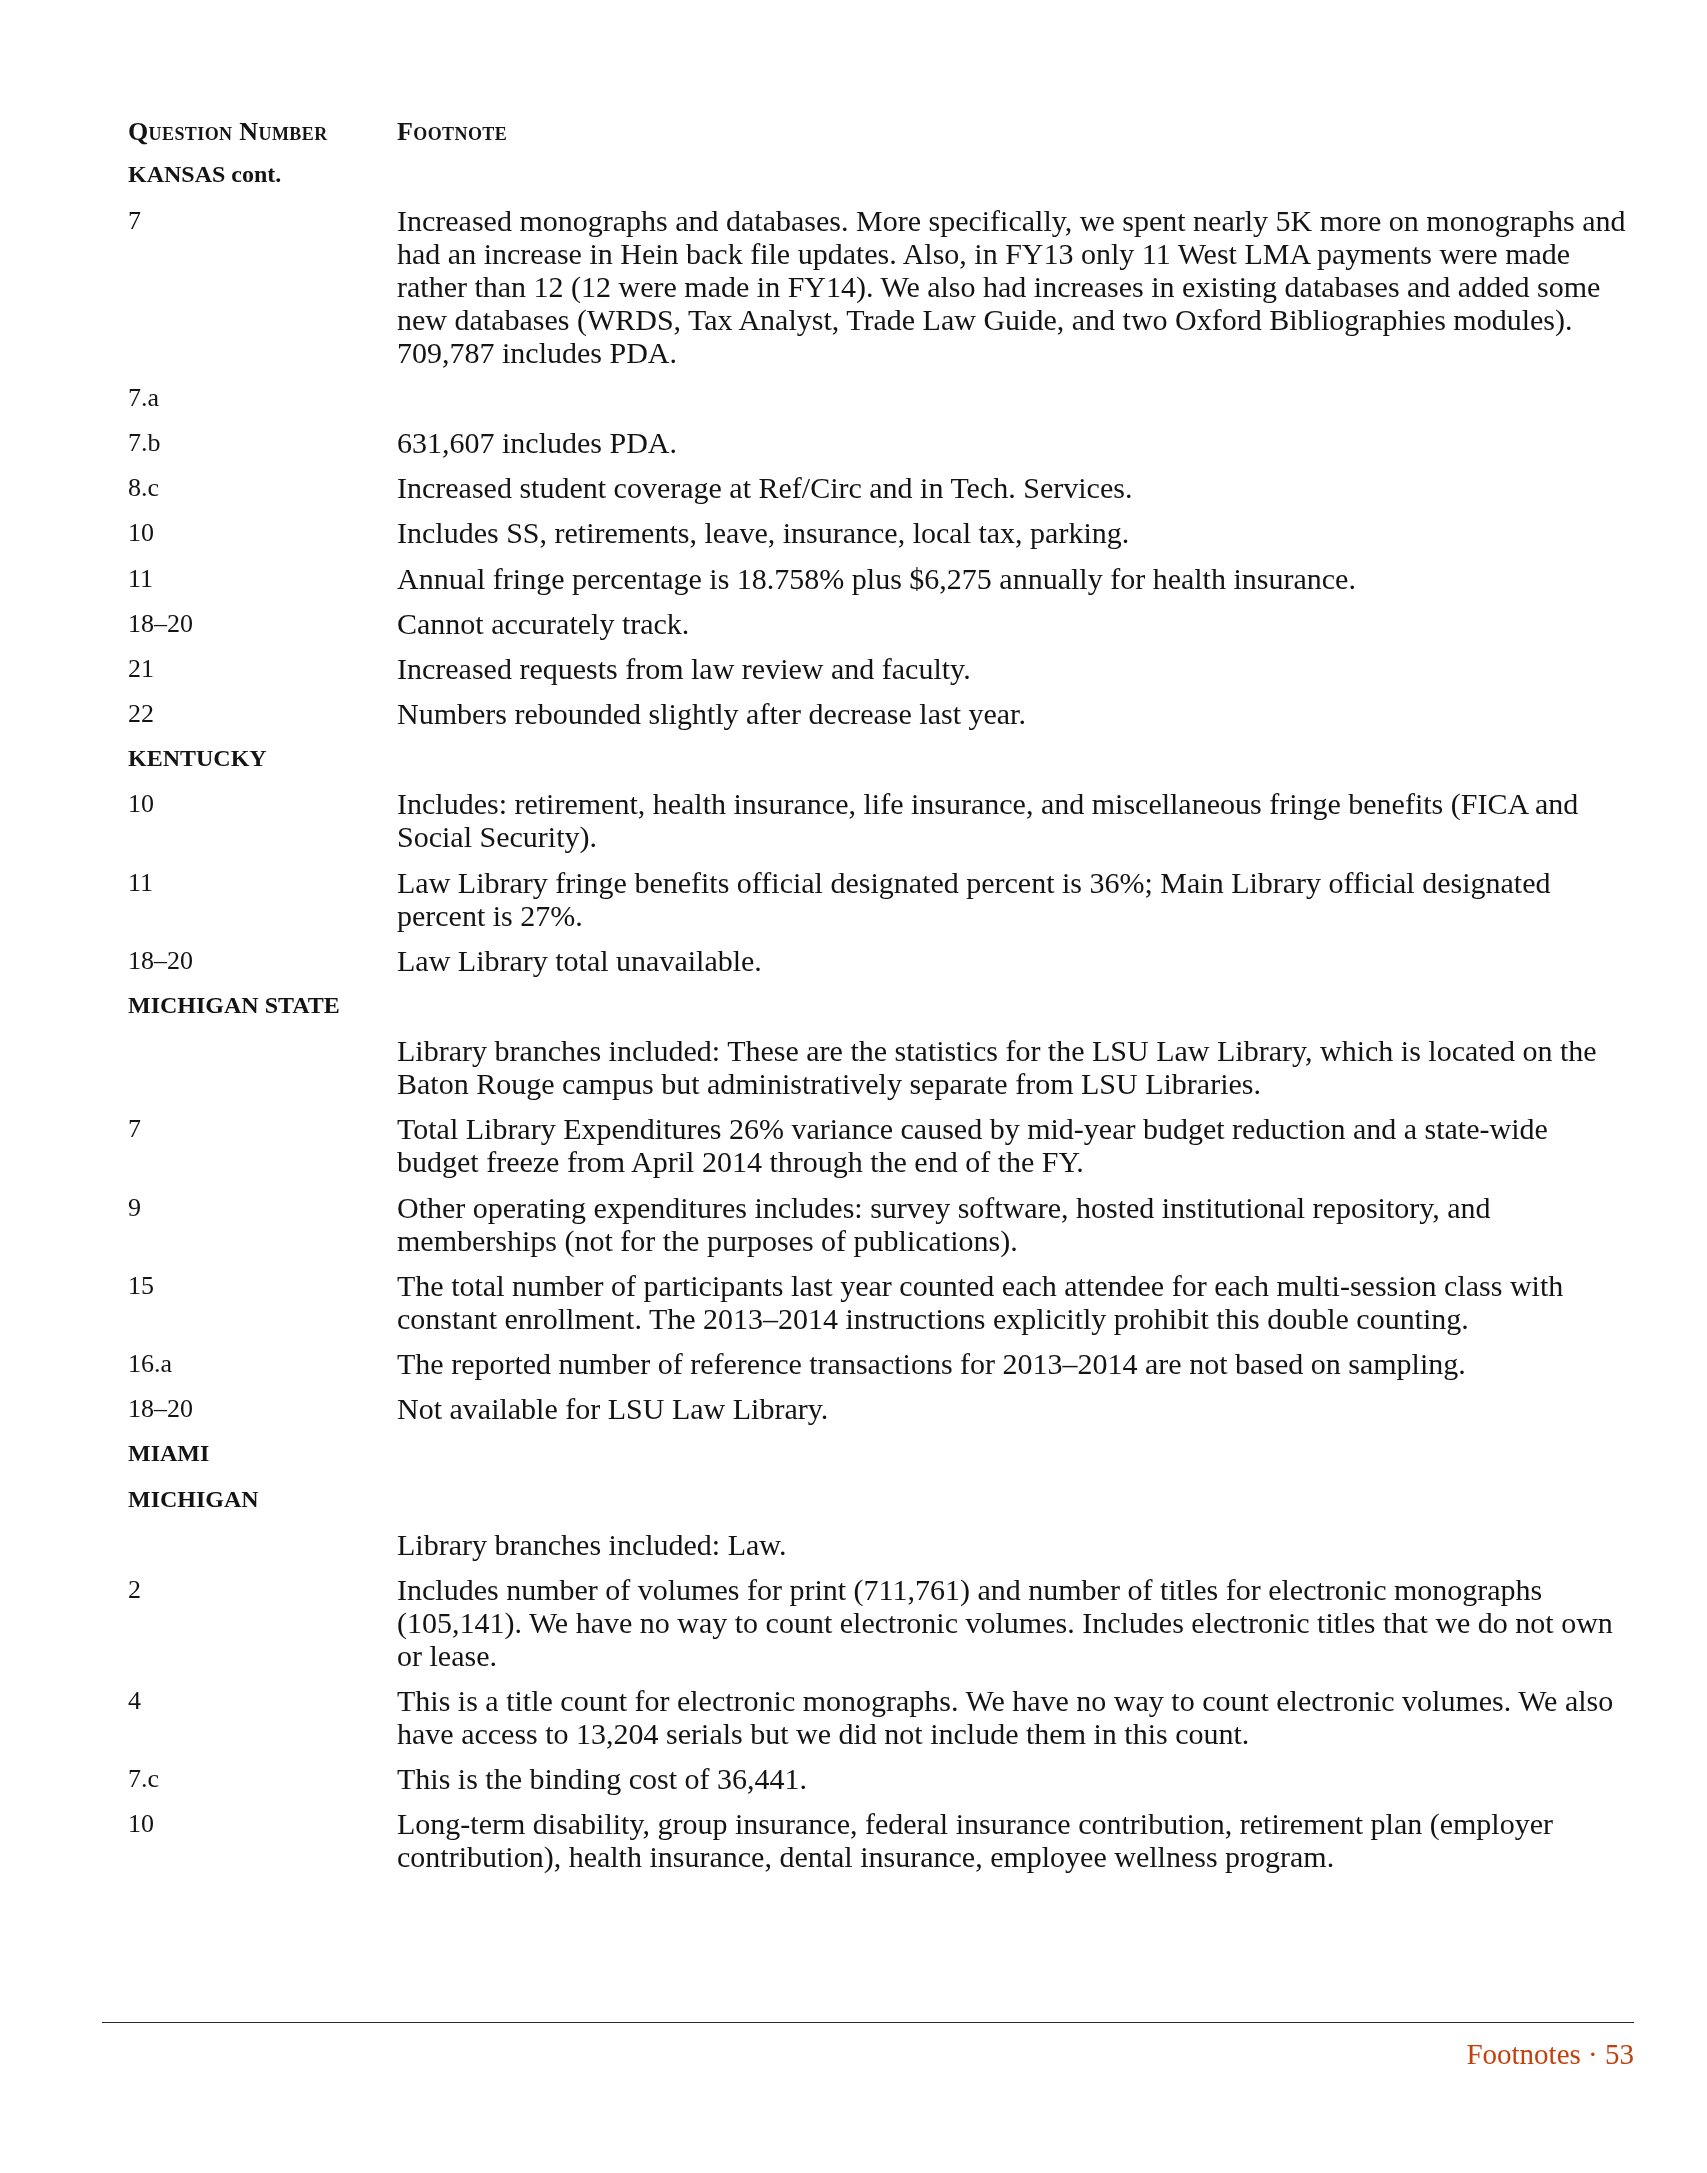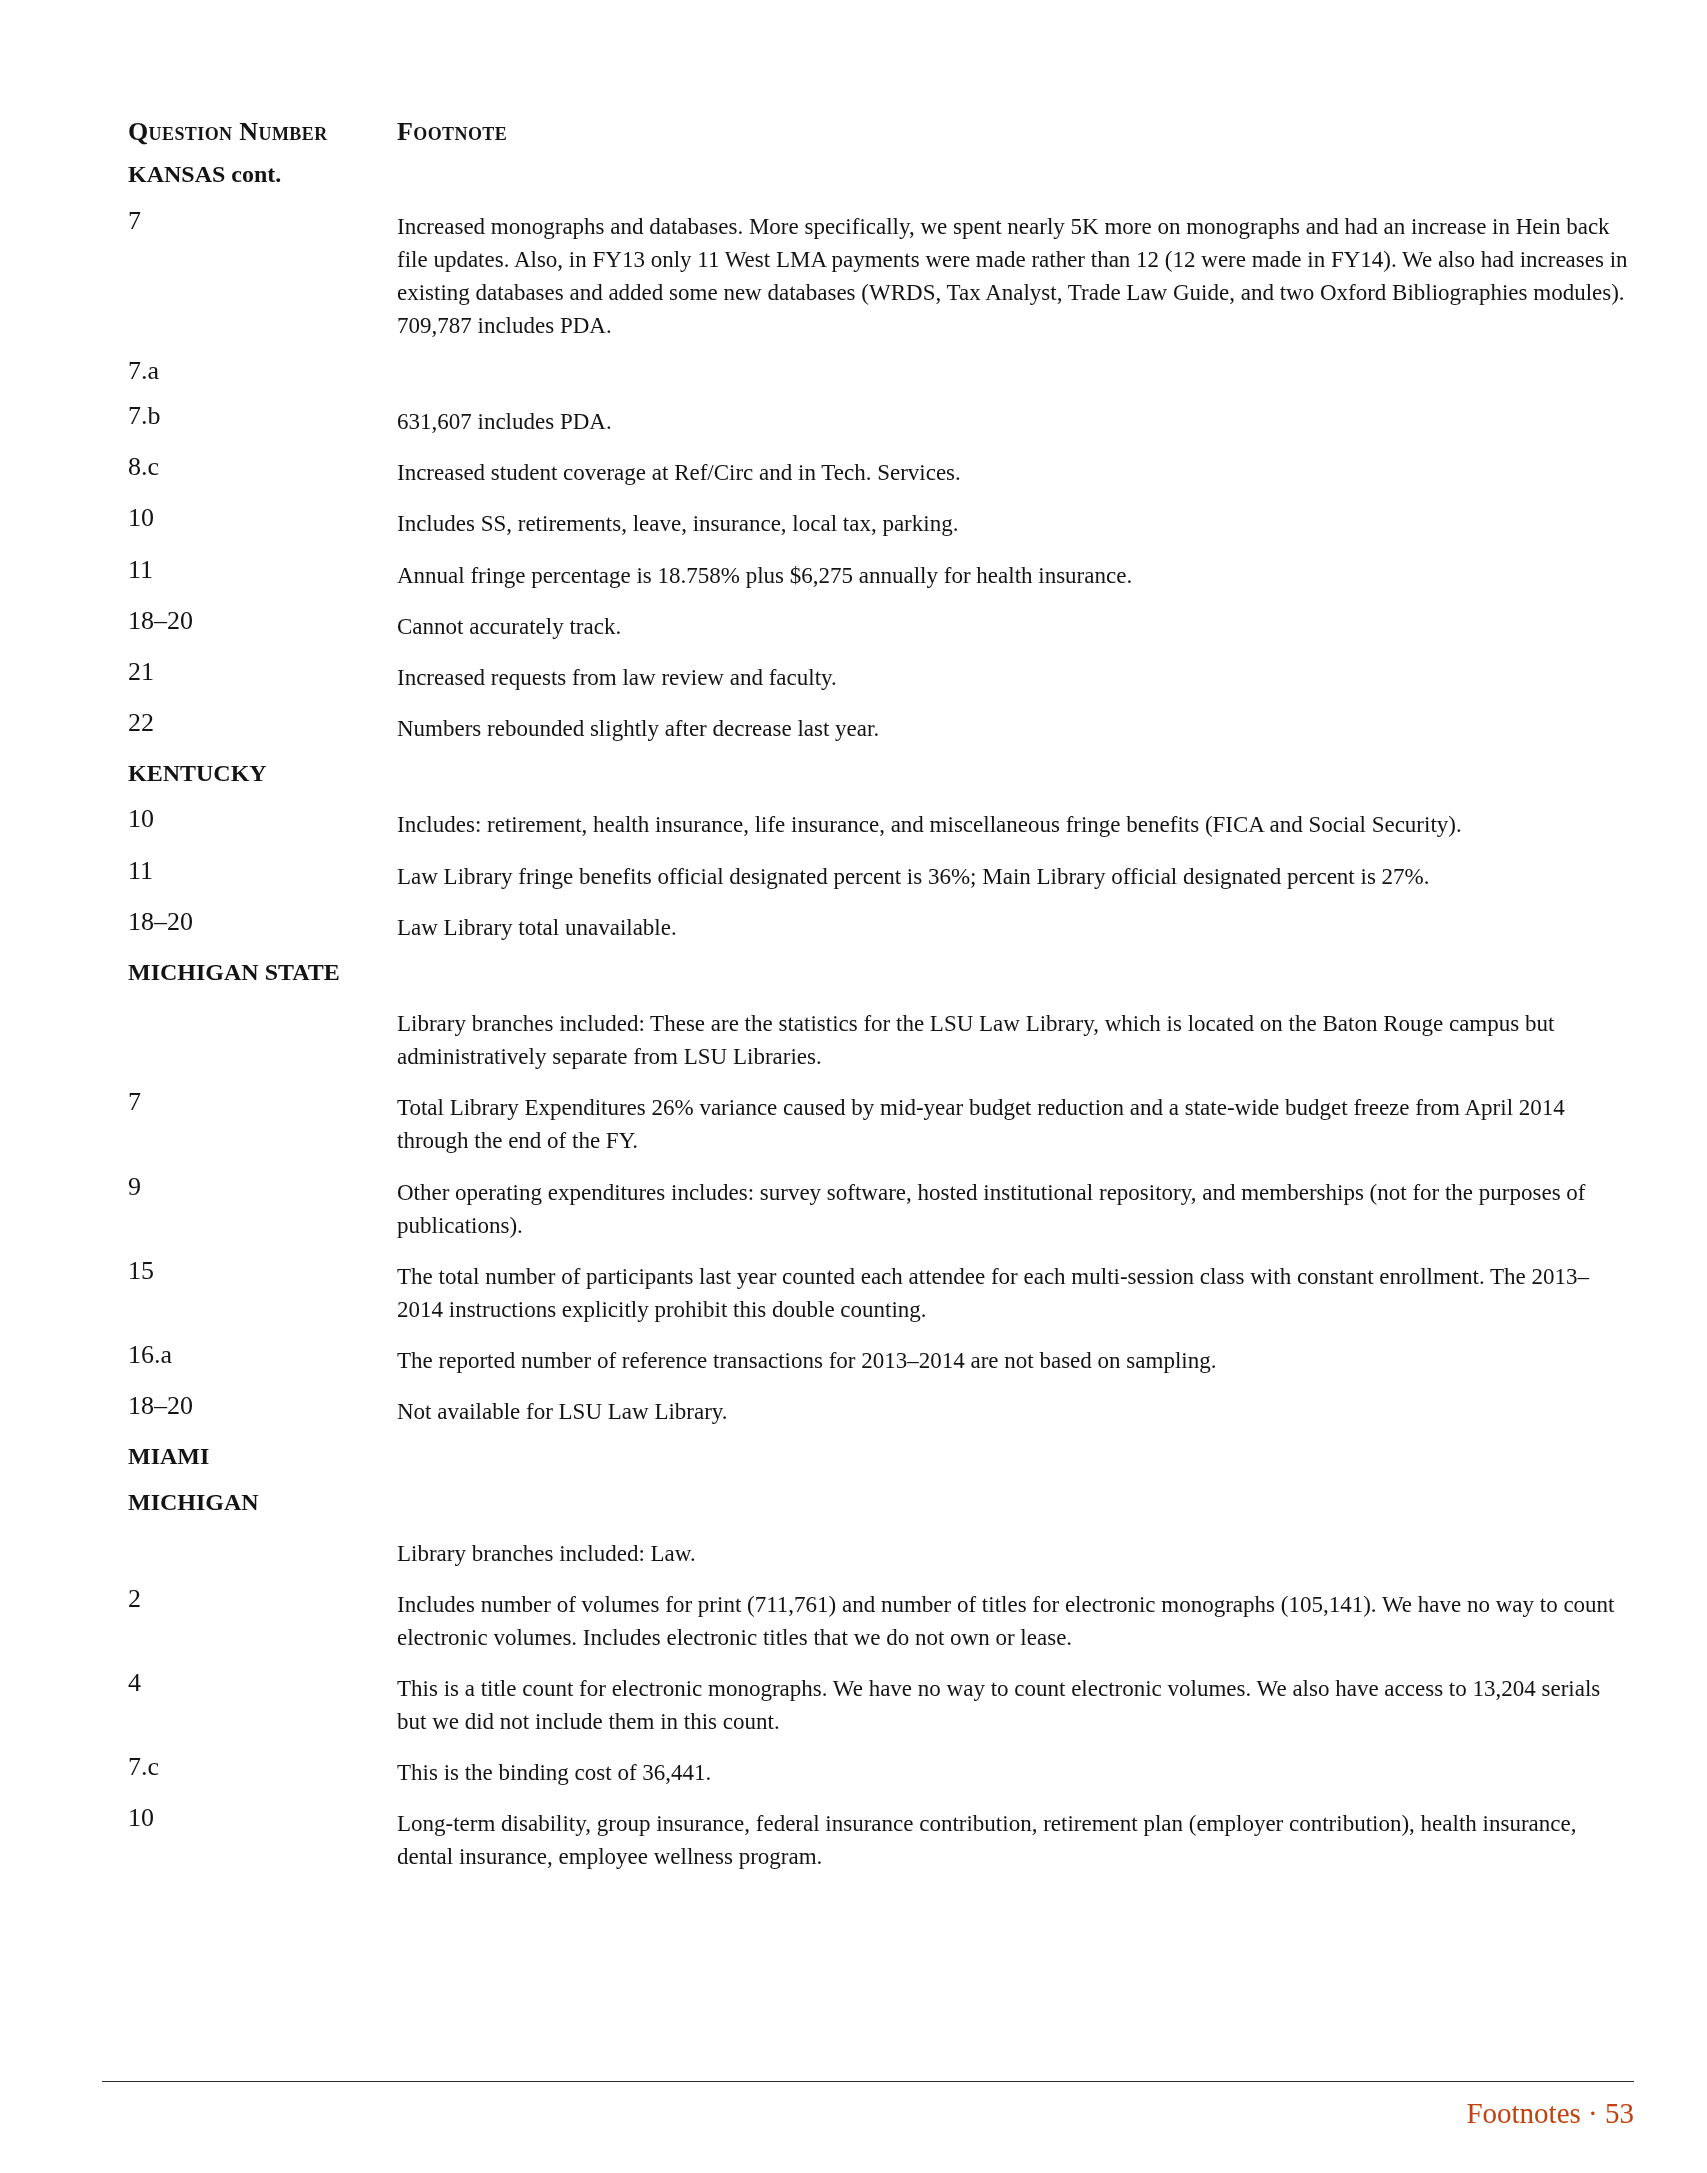--- a/index.html
+++ b/index.html
@@ -6,21 +6,21 @@
     margin: 0;
     padding: 0;
     background: #ffffff;
   }
   .page {
     position: relative;
     width: 1707px;
     height: 2173px;
     background: #ffffff;
     box-sizing: border-box;
-    padding: 115px 73px 42px 128px;
+    padding: 115px 73px 101px 128px;
     font-family: "Liberation Serif", serif;
     color: #141414;
     display: flex;
     flex-direction: column;
     overflow: hidden;
   }
   .cols-header {
     display: grid;
     grid-template-columns: 269px 1fr;
     font-variant: small-caps;
@@ -39,24 +39,23 @@
   .entry {
     display: grid;
     grid-template-columns: 269px 1fr;
     margin-bottom: 12.2px;
   }
   .entry .num {
     font-size: 26px;
     line-height: 33px;
   }
   .entry .txt {
-    font-size: 23px;
+    font-size: 30px;
     line-height: 33px;
     max-width: 1243px;
-    margin-top: 6px;
   }
   .footer {
     margin-top: auto;
     margin-left: -26px;
     border-top: 1.9px solid #2b2b2b;
     padding-top: 13px;
   }
   .footer-text {
     text-align: right;
     font-size: 29px;

